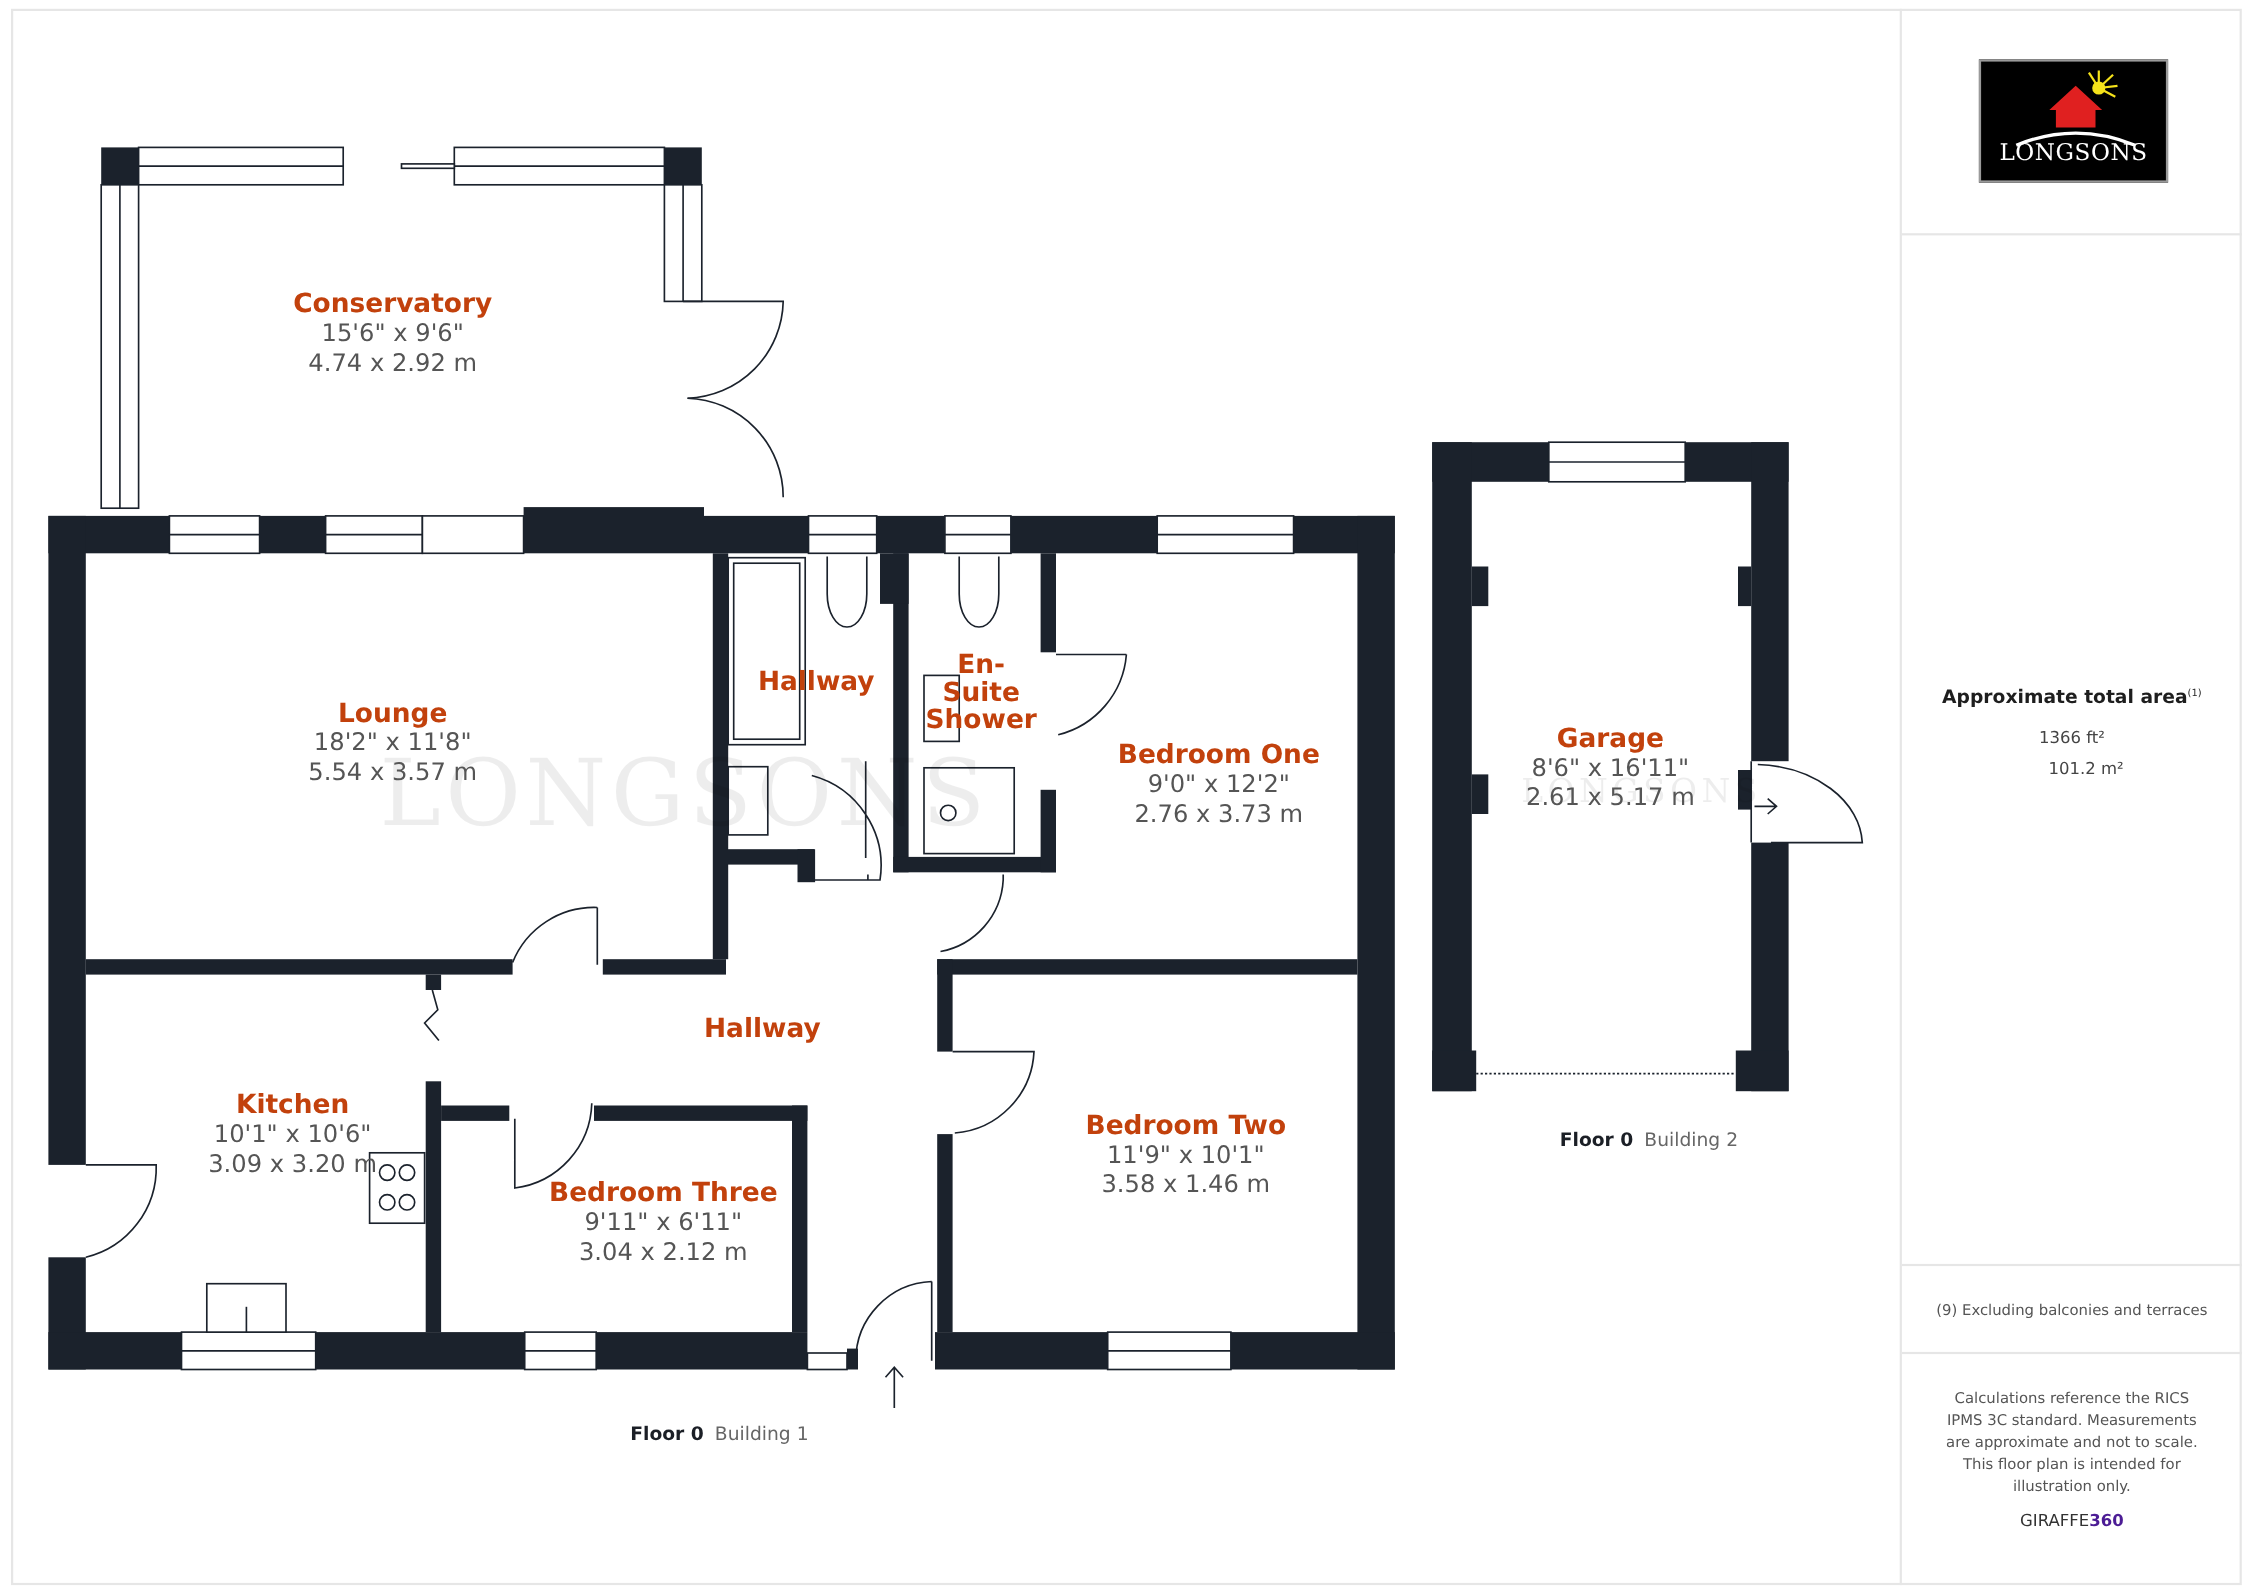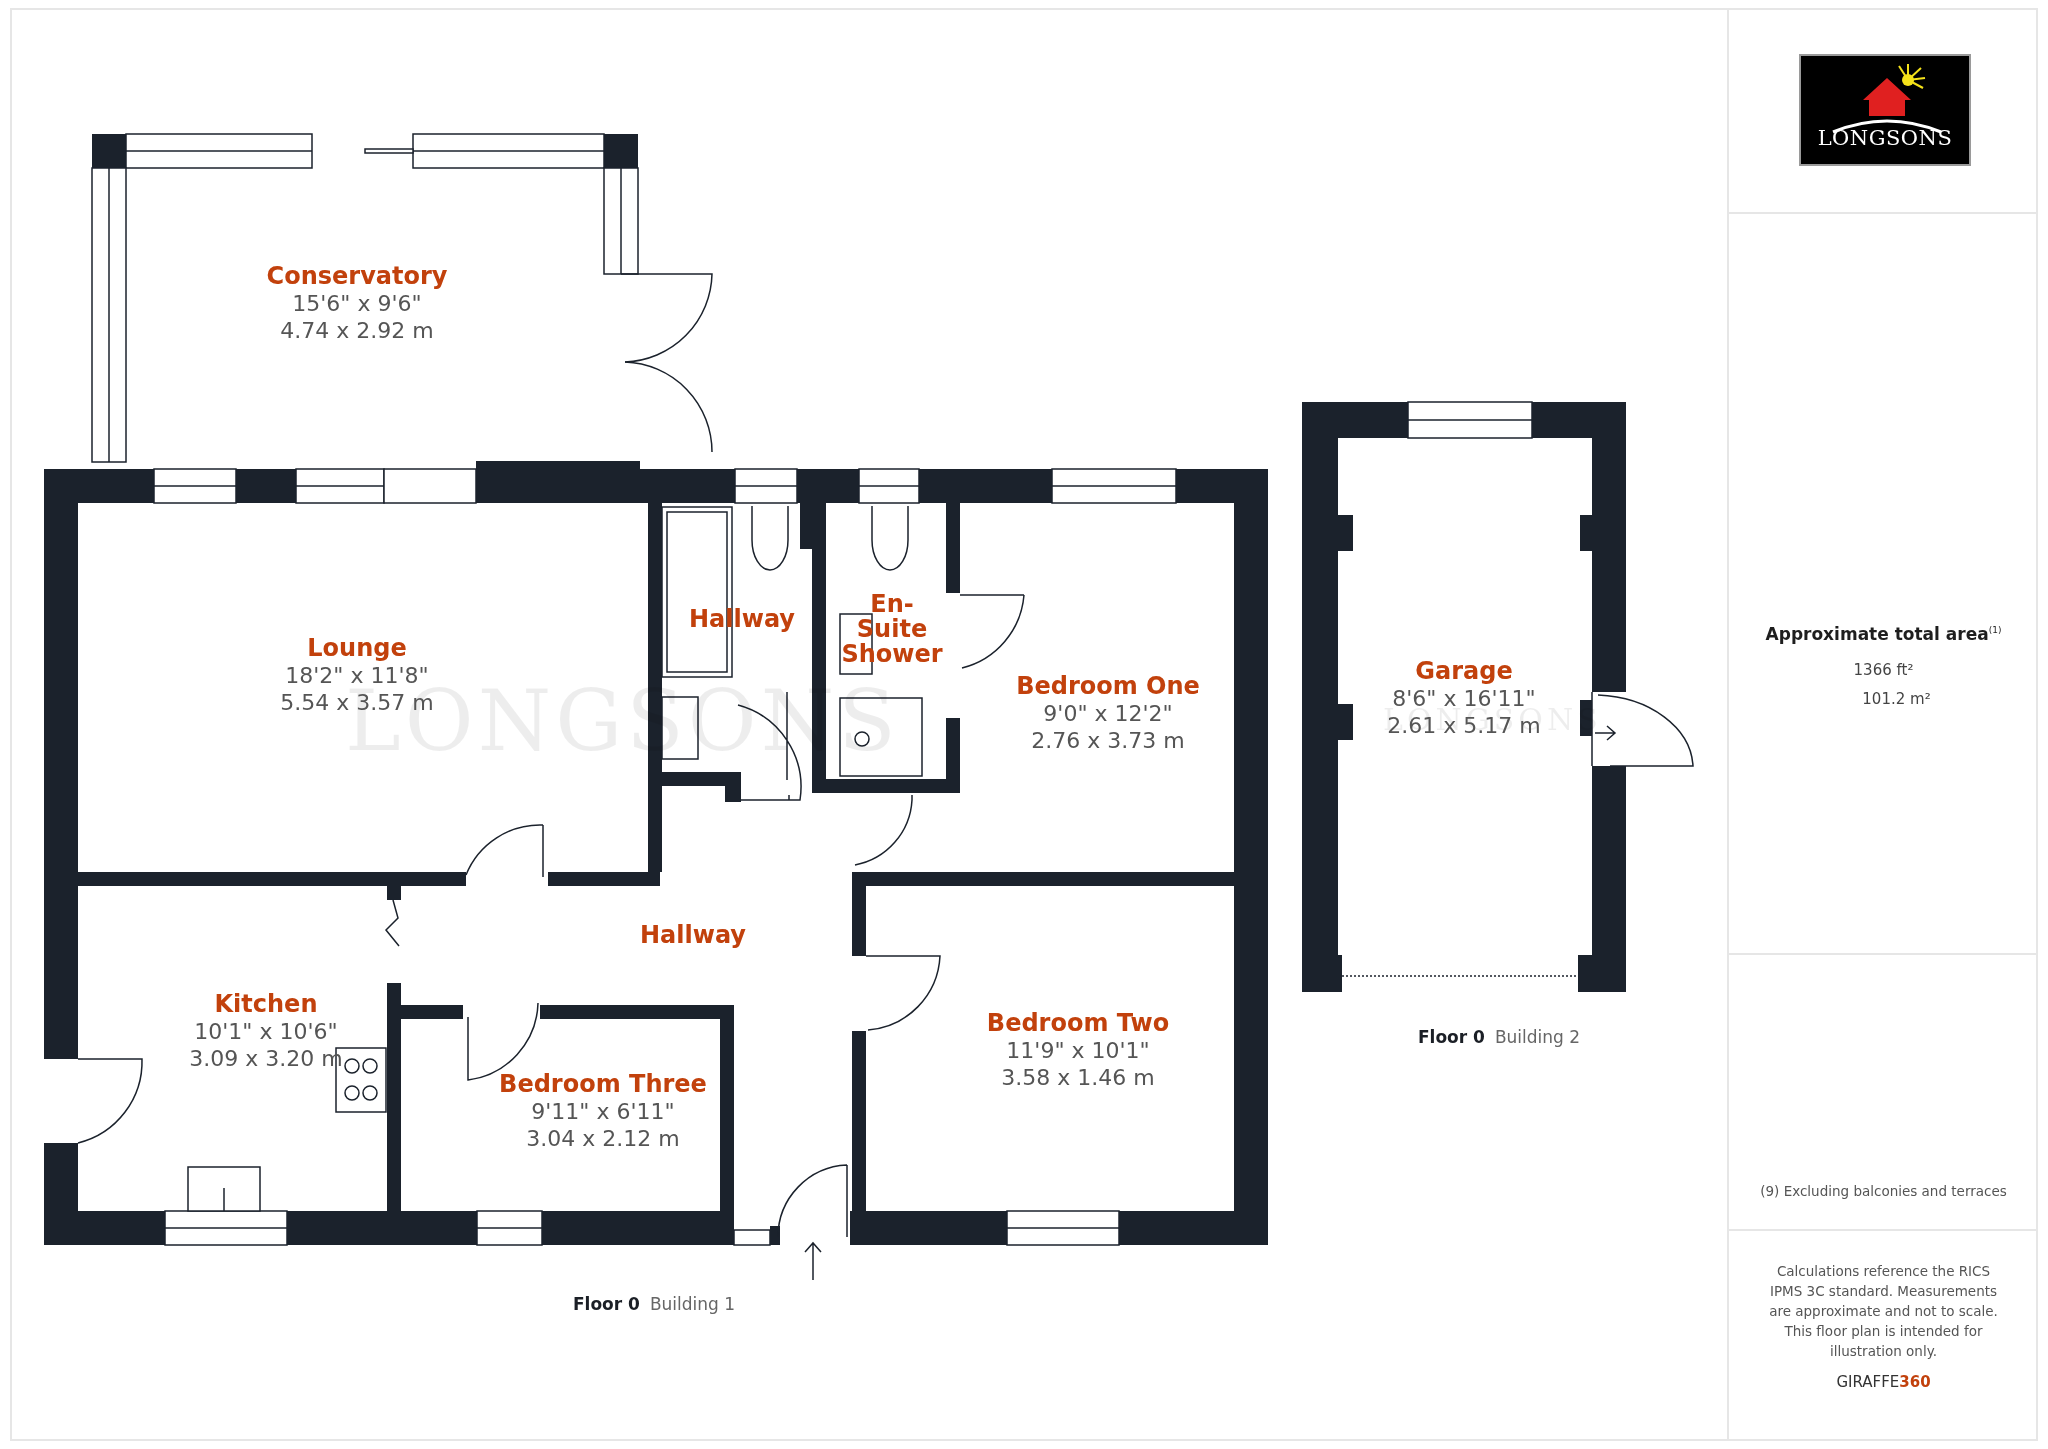--- a/index.html
+++ b/index.html
@@ -7,21 +7,21 @@
   #frame { position:absolute; left:10px; top:8px; width:2028px; height:1433px; border:2px solid #e6e6e6; box-sizing:border-box; }
   #side { position:absolute; left:1727px; top:8px; width:311px; height:1433px; border-left:2px solid #e6e6e6; box-sizing:border-box; }
   .sec { position:absolute; left:0; width:100%; border-bottom:2px solid #e6e6e6; box-sizing:border-box; }
   #logo { position:absolute; left:70px; top:46px; width:172px; height:112px; background:#000; border:2px solid #9a9a9a; box-sizing:border-box; }
   #logo-text { position:absolute; left:0; right:0; top:70px; text-align:center; color:#fff; font-family:"DejaVu Serif", serif; font-size:21px; letter-spacing:0.5px; }
   .area-title { position:absolute; left:0; right:0; top:616px; text-align:center; font-weight:bold; font-size:17px; color:#1e1e1e; }
   .area-title sup { font-size:9px; font-weight:normal; }
   .area-val { position:absolute; left:0; right:0; text-align:center; font-size:15px; color:#444; }
   .note { position:absolute; left:30px; right:30px; text-align:center; font-size:13.5px; color:#555; line-height:20px; }
   #brand { position:absolute; left:0; right:0; top:1373px; text-align:center; font-size:15px; color:#333; }
-  #brand b { font-weight:bold; color:#c2410c; }
+  #brand b { font-weight:bold; color:#4c1d95; }
   svg#plan { position:absolute; left:0; top:0; }
   .wall { fill:#1b222c; }
   .thin { fill:none; stroke:#1b222c; stroke-width:1.5; }
   .win { fill:#fff; stroke:#1b222c; stroke-width:1.5; }
   .lbl { position:absolute; text-align:center; transform:translateX(-50%); white-space:nowrap; }
   .rname { font-weight:bold; font-size:24px; color:#c2410c; line-height:28px; }
   .rdim { font-size:22px; color:#555; line-height:27px; }
   .floor { position:absolute; font-size:17px; color:#666; transform:translateX(-50%); white-space:nowrap; }
   .floor b { color:#1b1f26; margin-right:10px; }
   .wm { position:absolute; font-family:"DejaVu Serif", serif; color:rgba(0,0,0,0.07); letter-spacing:4px; }
@@ -231,21 +231,21 @@
             <line x1="107" y1="24" x2="122" y2="32"></line>
           <line x1="107" y1="24" x2="98" y2="10"></line>
         </g>
         <circle cx="107" cy="24" r="6" fill="#f5e21a"></circle>
         <path d="M62 44 L86 22 L110 44 L104 44 L104 60 L68 60 L68 44 Z" fill="#e02020"></path>
         <path d="M32 76 Q86 54 140 76" stroke="#fff" stroke-width="3" fill="none"></path>
       </svg>
       <div id="logo-text">LONGSONS</div>
     </div>
   </div>
-  <div class="sec" style="top:206px;height:741px;">
+  <div class="sec" style="top:206px;height:937px;">
     <div class="area-title" style="top:410px;"><span>Approximate total area</span><sup>(1)</sup></div>
     <div class="area-val" style="top:447px;">1366 ft²</div>
     <div class="area-val" style="top:476px;margin-left:26px;">101.2 m²</div>
   </div>
   <div class="sec" style="top:1143px;height:80px;">
     <div class="note" style="top:30px;">(9) Excluding balconies and terraces</div>
   </div>
   <div class="note" style="top:1253px;">Calculations reference the RICS IPMS 3C standard. Measurements are approximate and not to scale. This floor plan is intended for illustration only.</div>
   <div id="brand" style="top:1365px;"><span>GIRAFFE</span><b>360</b></div>
 </div>

